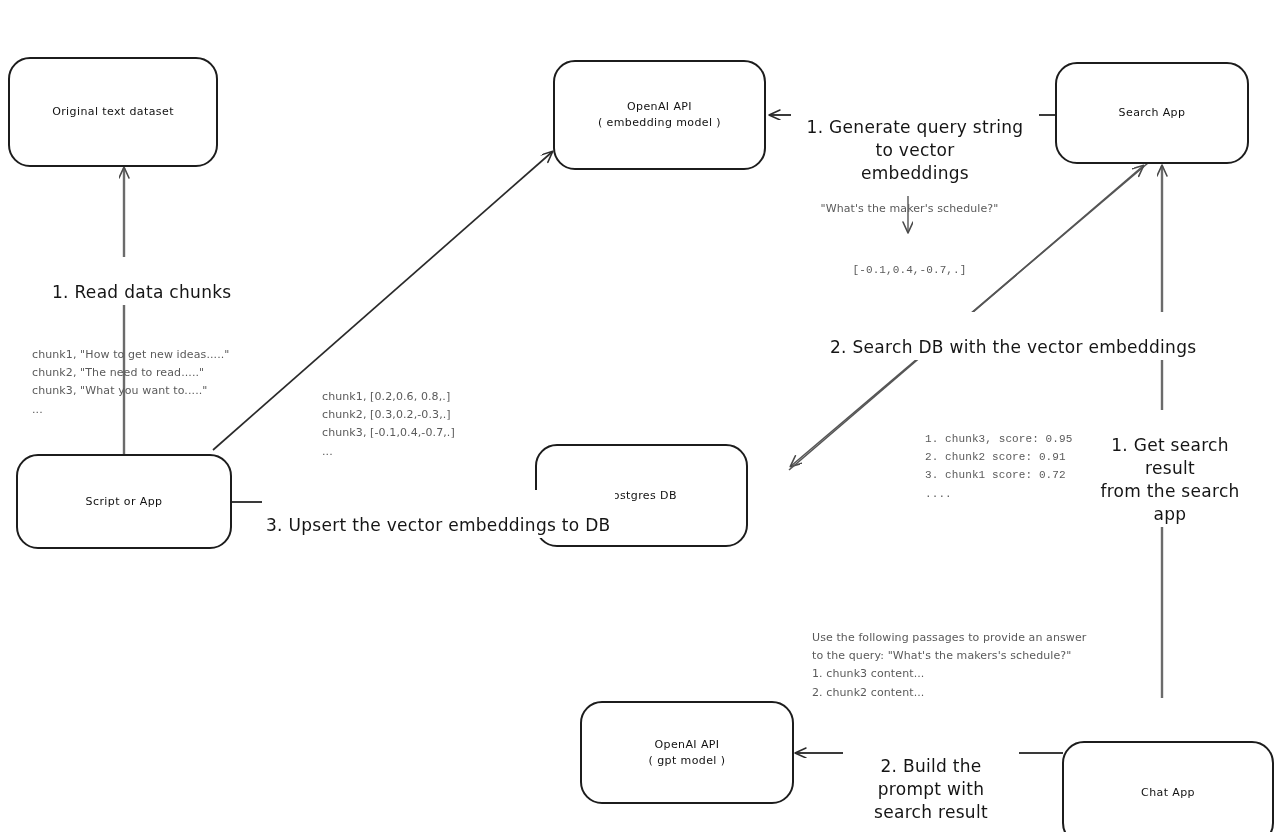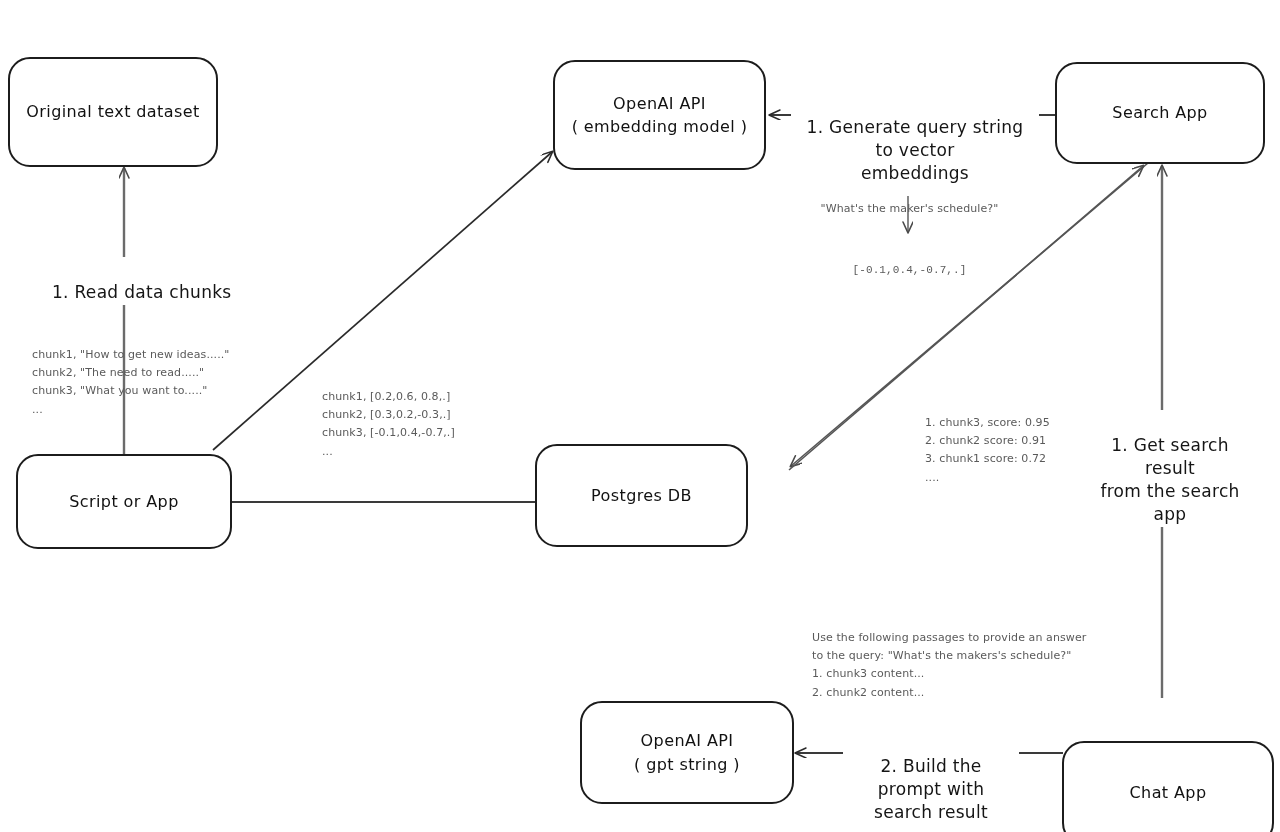--- a/index.html
+++ b/index.html
@@ -30,21 +30,21 @@
     border: 2px solid #1c1c1c;
     border-radius: 22px;
     background: #ffffff;
     display: flex;
     flex-direction: column;
     align-items: center;
     justify-content: center;
     text-align: center;
     color: #111111;
     font-family: "DejaVu Sans", sans-serif;
-    font-size: 16px;
+    font-size: 11px;
     line-height: 1.45;
     letter-spacing: 0.4px;
   }
   .node .line2 {
     display: block;
   }
   .edge-label {
     position: absolute;
     color: #151515;
     font-family: "DejaVu Sans", sans-serif;
@@ -126,44 +126,50 @@
 
   <div class="node" style="left:553px; top:60px; width:213px; height:110px;">
     <span>OpenAI API</span>
     <span class="line2">( embedding model )</span>
   </div>
 
   <div class="node" style="left:535px; top:444px; width:213px; height:103px;">
     <span>Postgres DB</span>
   </div>
 
-  <div class="node" style="left:1055px; top:62px; width:210px; height:102px;">
+  <div class="node" style="left:1055px; top:62px; width:194px; height:102px;">
     <span>Search App</span>
   </div>
 
   <div class="node" style="left:1062px; top:697px; width:212px; height:104px;margin-top:44px;">
     <span>Chat App</span>
   </div>
 
   <div class="node" style="left:580px; top:701px; width:214px; height:103px;">
     <span>OpenAI API</span>
-    <span class="line2">( gpt string )</span>
+    <span class="line2">( gpt model )</span>
   </div>
 
   <div class="edge-label" style="left:48px; top:257px;">
     <span>1. Read data chunks</span>
   </div>
 
 
+  <div class="edge-label" style="left:262px; top:490px;">
+    <span>3. Upsert the vector embeddings  to DB</span>
+  </div>
 
   <div class="edge-label" style="left:791px; top:92px; width:240px;">
     <span>1. Generate query string to vector
 embeddings</span>
   </div>
 
+  <div class="edge-label" style="left:826px; top:312px;">
+    <span>2. Search DB with the vector embeddings</span>
+  </div>
 
   <div class="edge-label" style="left:1091px; top:410px; width:150px;">
     <span>1. Get search result
 from the search app</span>
   </div>
 
   <div class="edge-label" style="left:843px; top:731px; width:168px;">
     <span>2. Build the prompt with
 search result</span>
   </div>
@@ -183,21 +189,21 @@
   </div>
 
   <div class="note centered" style="left:812px; top:182px; width:195px;">
     <span>"What's the maker's schedule?"</span>
   </div>
 
   <div class="note centered" style="left:812px; top:243px; width:195px;font-family:Liberation Mono, monospace;">
     <span>[-0.1,0.4,-0.7,.]</span>
   </div>
 
-  <div class="note" style="left:925px; top:396px;">
+  <div class="note" style="left:925px; top:412px;font-family:Liberation Mono, monospace;">
     <span>1. chunk3, score: 0.95
 2. chunk2 score: 0.91
 3. chunk1 score: 0.72
 ....</span>
   </div>
 
   <div class="note" style="left:812px; top:611px;">
     <span>Use the following passages to provide an answer
 to the query: "What's the makers's schedule?"
 1. chunk3 content...

